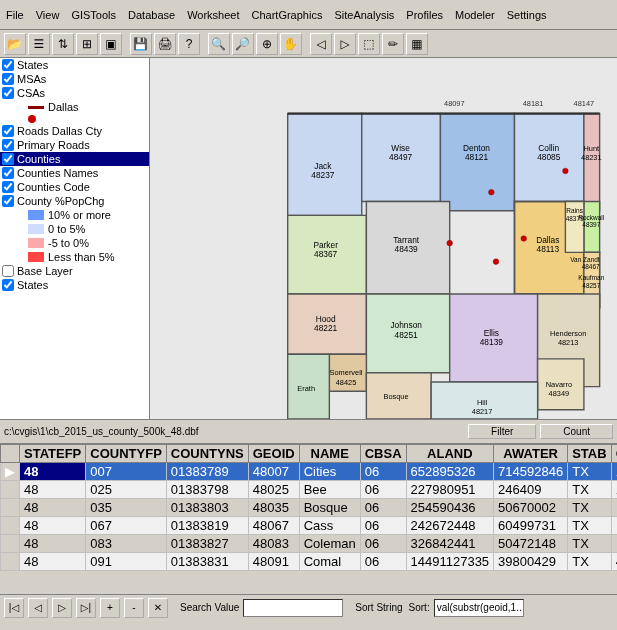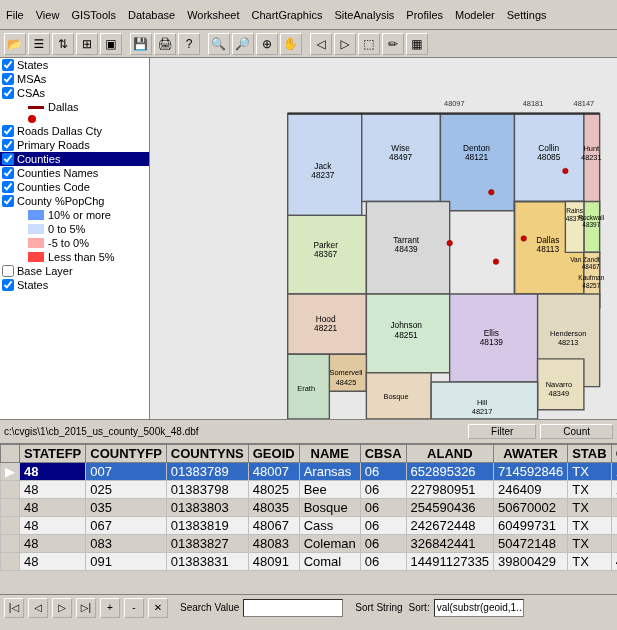--- a/index.html
+++ b/index.html
@@ -333,21 +333,21 @@
           <th>CEN</th>
         </tr>
       </thead>
       <tbody id="table-body">
       <tr class="selected">
             <td style="background: rgb(212, 208, 200); text-align: center;">▶</td>
             <td style="background: rgb(0, 0, 128); color: white; font-weight: bold;">48</td>
             <td>007</td>
             <td>01383789</td>
             <td>48007</td>
-            <td>Aransas</td>
+            <td>Cities</td>
             <td>06</td>
             <td>652895326</td>
             <td>714592846</td>
             <td>TX</td>
             <td>18580</td>
             <td></td>
           </tr>
           <tr>
             <td style="background: rgb(212, 208, 200); text-align: center;"></td>
             <td>48</td>

